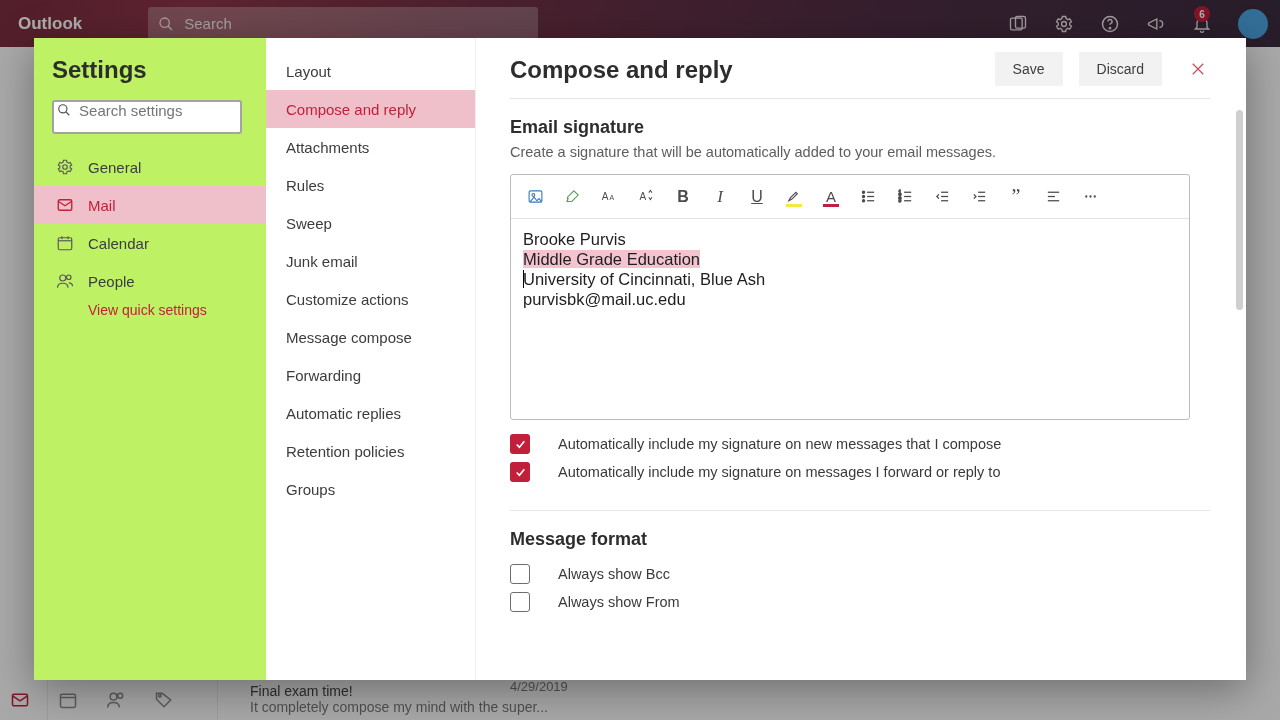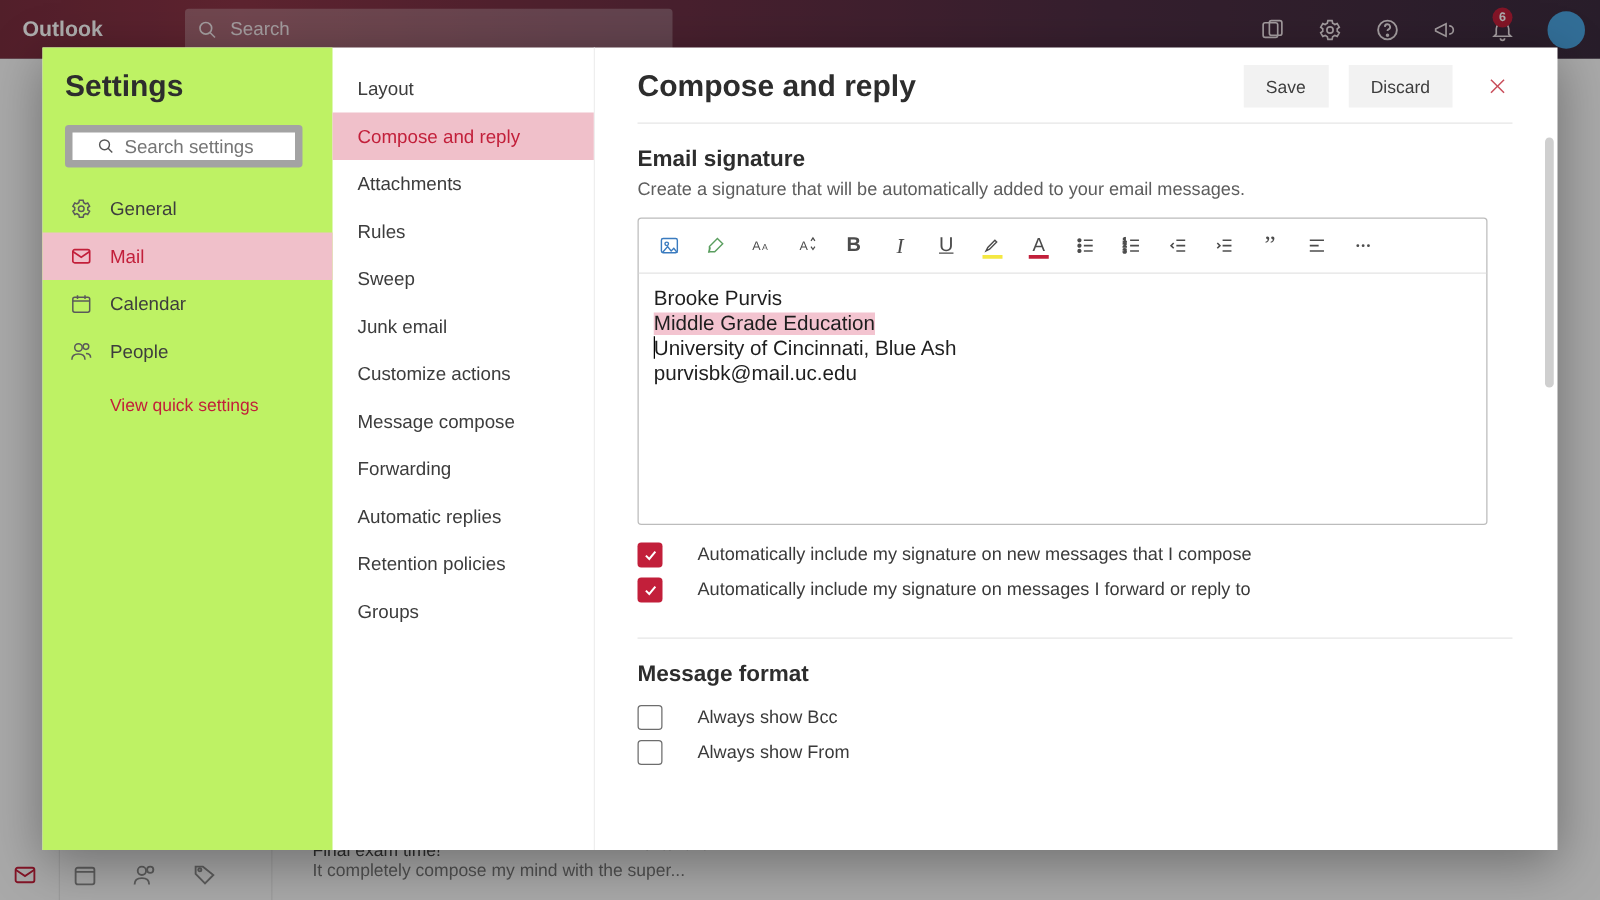--- a/index.html
+++ b/index.html
@@ -23,51 +23,51 @@
   .bg-search span { color: #f3e9ec; font-size: 15px; }
   .bg-icons { position: absolute; right: 12px; top: 0; height: 47px; display: flex; align-items: center; gap: 26px; }
   .bg-icons .ic { width: 20px; height: 20px; color: #f0e6ea; position: relative; }
   .bg-icons .badge { position: absolute; top: 6px; right: 58px; width: 16px; height: 16px; border-radius: 50%; background: #c21f3a; color: #fff; font-size: 10px; display: flex; align-items: center; justify-content: center; font-weight: 600; }
   .bg-icons .avatar { width: 30px; height: 30px; border-radius: 50%; background: #4aa3df; }
 
   .bg-body { position: absolute; top: 47px; left: 0; right: 0; bottom: 0; background: #fafafa; display: flex; }
   .bg-left { width: 48px; border-right: 1px solid #e6e6e6; }
   .bg-folders { width: 170px; border-right: 1px solid #e6e6e6; padding-top: 70px; }
   .bg-msglist { flex: 1; padding: 10px 20px; }
-  .bg-msg { position: absolute; left: 250px; bottom: 12px; font-size: 14px; color: #5a5a5a; padding: 4px 0; }
+  .bg-msg { position: absolute; left: 250px; bottom: 1px; font-size: 14px; color: #5a5a5a; padding: 4px 0; }
   .bg-msg .subj { font-size: 14px; color: #444; }
   .bg-msg .date { position: absolute; left: 260px; top: 0; font-size: 13px; color: #7a7a7a; }
   .bg-bottom-icons { position: absolute; left: 10px; bottom: 10px; display: flex; gap: 28px; color: #8a8a8a; }
   .bg-bottom-icons svg { width: 20px; height: 20px; }
 
   
   .dim { position: absolute; inset: 0; background: rgba(0,0,0,0.32); }
 
   
   .modal {
     position: absolute; left: 34px; top: 38px; right: 34px; bottom: 40px;
     background: #fff; box-shadow: 0 10px 40px rgba(0,0,0,0.35);
     display: flex;
   }
 
   
   .panel-left { width: 232px; background: #bef264; padding: 18px 10px 0 18px; }
   .panel-left h1 { font-size: 24px; font-weight: 600; color: #2d2d2d; margin-bottom: 16px; }
   .search-settings {
-    width: 190px; height: 34px; border: 6px solid #a3a3a3; border-radius: 3px; background: #fff;
-    display: flex; align-items: center; padding: 0 20px; margin-bottom: 14px;
+    width: 190px; height: 34px; border: 2px solid #a3a3a3; border-radius: 3px; background: #fff;
+    display: flex; align-items: flex-start; padding: 0 3px; margin-bottom: 14px;
   }
   .search-settings svg { width: 16px; height: 16px; margin-right: 8px; color: #555; }
   .search-settings input { border: none; outline: none; font-size: 15px; width: 100%; color: #555; }
   .cat { list-style: none; text-align: center; }
   .cat li { height: 38px; display: flex; align-items: center; gap: 14px; padding-left: 6px; cursor: pointer; color: #3d3d3d; font-size: 15px; margin: 0 -10px 0 -18px; padding-left: 22px; }
   .cat li.active { background: #f0c0ca; }
   .cat li svg { width: 18px; height: 18px; color: #5a5a5a; }
   .cat li.active svg, .cat li.active span { color: #c21f3a; }
-  .quick-link { color: #c21f3a; font-size: 14px; padding-left: 36px; margin-top: 16px; cursor: pointer; }
+  .quick-link { color: #c21f3a; font-size: 14px; padding-left: 36px; margin-top: 2px; cursor: pointer; }
 
   
   .panel-mid { width: 210px; border-right: 1px solid #eee; padding-top: 14px; }
   .sub { list-style: none; }
   .sub li { height: 38px; display: flex; align-items: center; padding-left: 20px; cursor: pointer; color: #3c3c3c; font-size: 15px; }
   .sub li.active { background: #f0c0ca; color: #c21f3a; font-weight: 400; }
 
   
   .panel-right { flex: 1; padding: 18px 36px 0 34px; position: relative; overflow: hidden; }
   .panel-right h1 { font-size: 24px; font-weight: 600; color: #2d2d2d; }

